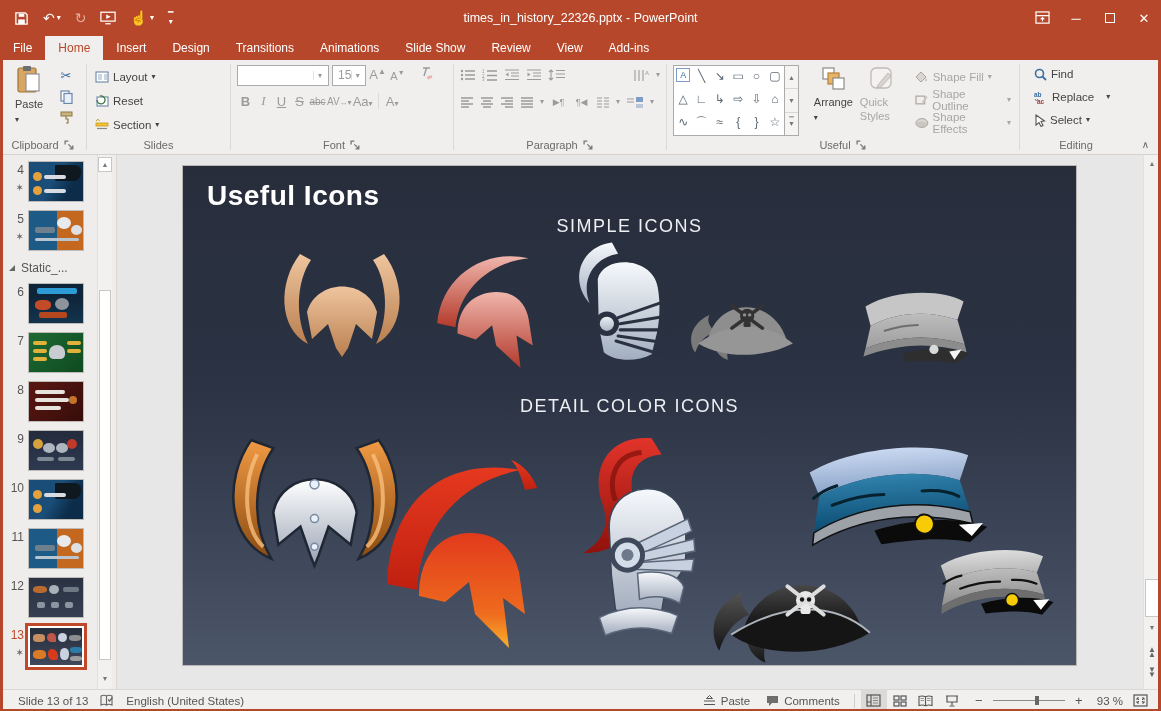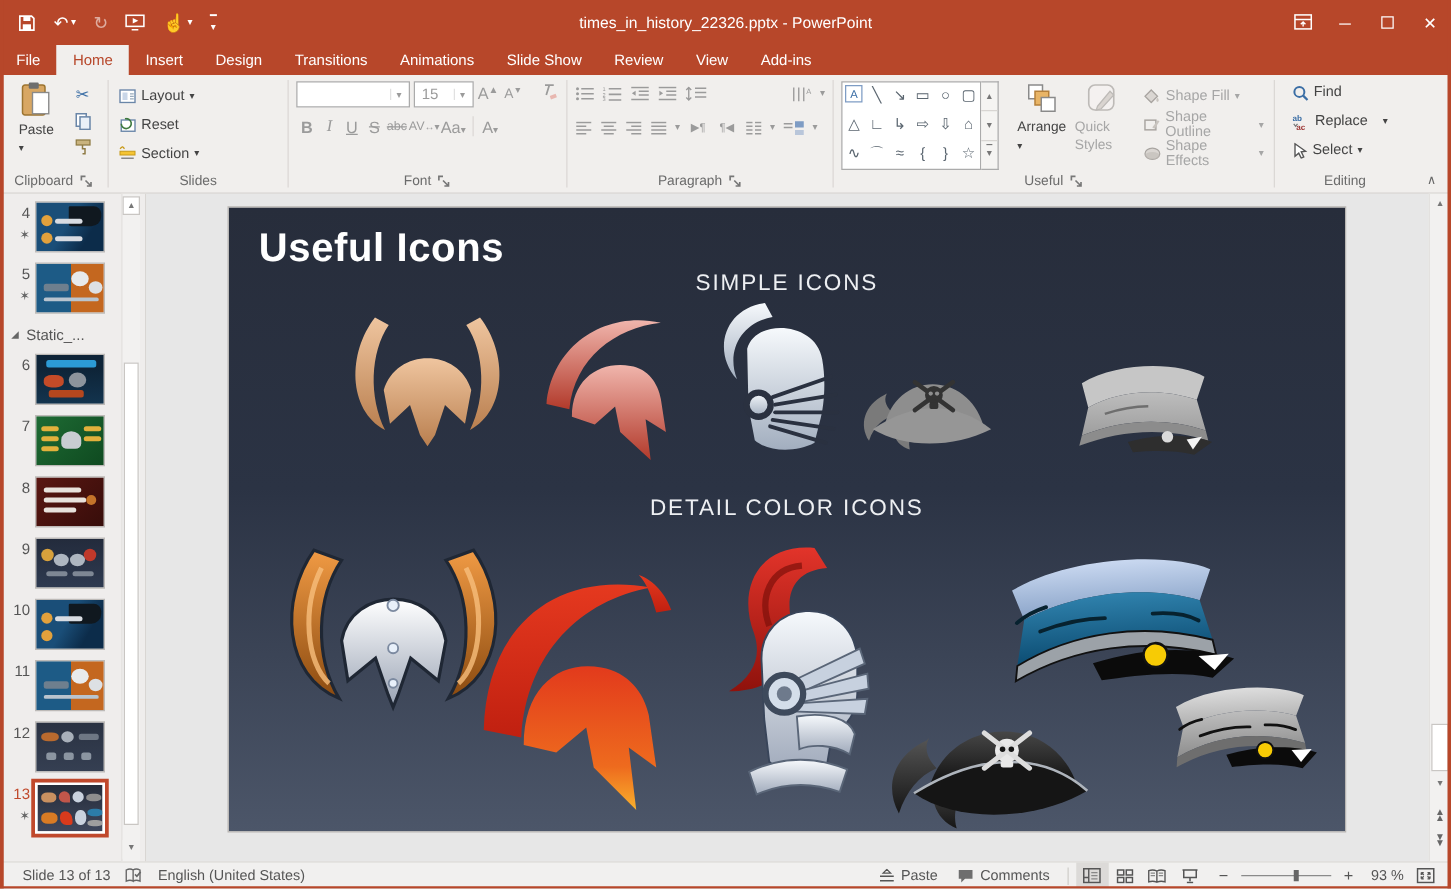--- a/index.html
+++ b/index.html
@@ -75,21 +75,21 @@
   .blob { position:absolute; border-radius:2px; }
 
   .canvas { flex:1; position:relative; background:#E7E7E7; }
   .vscroll { position:absolute; top:0; right:1px; bottom:0; width:17px; background:#F2F1F0; border-left:1px solid #E3E1DF; }
   .vsc-btn { position:absolute; left:1px; width:14px; height:14px; background:#F2F1F0; color:#777; font-size:7px; text-align:center; line-height:13px; cursor:pointer; }
   .vsc-thumb { position:absolute; left:1px; width:14px; height:38px; background:#fff; border:1px solid #C9C6C3; cursor:pointer; }
   .dblarrow { position:absolute; left:2px; width:12px; text-align:center; font-size:8px; color:#666; line-height:.65; cursor:pointer; }
 
   
   .slide { position:absolute; left:65px; top:10px; width:895px; height:501px; background:linear-gradient(180deg,#272D3B 0%,#2B3344 45%,#4C5669 100%); border:1px solid #B9B6B3; }
-  .slide-title { position:absolute; left:24px; top:14px; font-size:32px; font-weight:bold; color:#fff; letter-spacing:.5px; cursor:pointer; }
+  .slide-title { position:absolute; left:24px; top:14px; font-size:28px; font-weight:bold; color:#fff; letter-spacing:.5px; cursor:pointer; }
   .srow-head { position:absolute; left:0; width:100%; text-align:center; color:#EDEFF2; font-size:18px; letter-spacing:1.5px; cursor:pointer; }
   .sicon { position:absolute; cursor:pointer; }
   .sicon svg { display:block; width:100%; height:100%; }
 
   
   .statusbar { height:23px; background:#F1F0EF; border-top:1px solid #DAD7D4; display:flex; align-items:center; font-size:11.5px; color:#555; padding:0 8px 1px 10px; }
   .sb-item { display:flex; align-items:center; gap:5px; padding:0 8px; height:100%; cursor:pointer; }
   .sb-right { margin-left:auto; display:flex; align-items:center; height:100%; }
   .viewbtn { width:26px; height:100%; display:flex; align-items:center; justify-content:center; cursor:pointer; }
   .viewbtn.active { background:#DCDAD8; }
@@ -201,21 +201,21 @@
           <span>Clipboard</span>
         <svg class="launcher" viewBox="0 0 10 10">
             <path d="M1,4 V1 H4 M4,4 L8,8 M8,5 v3 h-3" fill="none" stroke="#777" stroke-width="1.2"></path>
           </svg>
       </div>
     </div>
     <div class="rsep"></div>
 
     <div class="rgroup" style="width:143px;">
       <div class="rbody">
-        <div class="icol" style="gap:1px; padding-top:3px;">
+        <div class="icol" style="gap:1px; padding-top:3px;justify-content:space-between;">
           <div class="smallrow">
             <svg width="14" height="12" viewBox="0 0 14 12">
                 <rect x="1" y="1" width="12" height="10" fill="#fff" stroke="#6a86a8" stroke-width="1.1"></rect>
                 <rect x="3" y="3" width="4" height="6" fill="#C9D6E8"></rect>
                 <path d="M9,4 h3 M9,6 h3 M9,8 h3" stroke="#9ab" stroke-width="1"></path>
               </svg>
             <span>Layout</span>
               <span class="caret">▾</span>
           </div>
           <div class="smallrow">
@@ -242,21 +242,21 @@
     </div>
     <div class="rsep"></div>
 
     <div class="rgroup" style="width:222px;">
       <div class="rbody" style="flex-direction:column; gap:2px;">
         <div class="fontrow">
           <div class="combo" style="width:92px;">
               <span class="cv"></span>
               <span class="ca">▾</span>
             </div>
-          <div class="combo" style="width:48px;">
+          <div class="combo" style="width:34px;">
               <span class="cv">15</span>
               <span class="ca">▾</span>
             </div>
           <span class="fmt"><span>A</span><sup style="font-size:8px;">▲</sup></span>
           <span class="fmt" style="font-size:11px;"><span>A</span><sup style="font-size:7px;">▼</sup></span>
           <span class="fmt" style="margin-left:8px;">
             <svg width="14" height="13" viewBox="0 0 14 13">
                 <path d="M4,1 h7 M7.5,1 L5,9" stroke="#9b9b9b" stroke-width="1.4" fill="none"></path>
                 <path d="M8,9 l4,3 M12,9 l-4,3" stroke="#C86A6A" stroke-width="0"></path>
                 <rect x="8" y="9" width="5" height="3" fill="#E8B7B0" transform="rotate(-20 10 10)"></rect>

